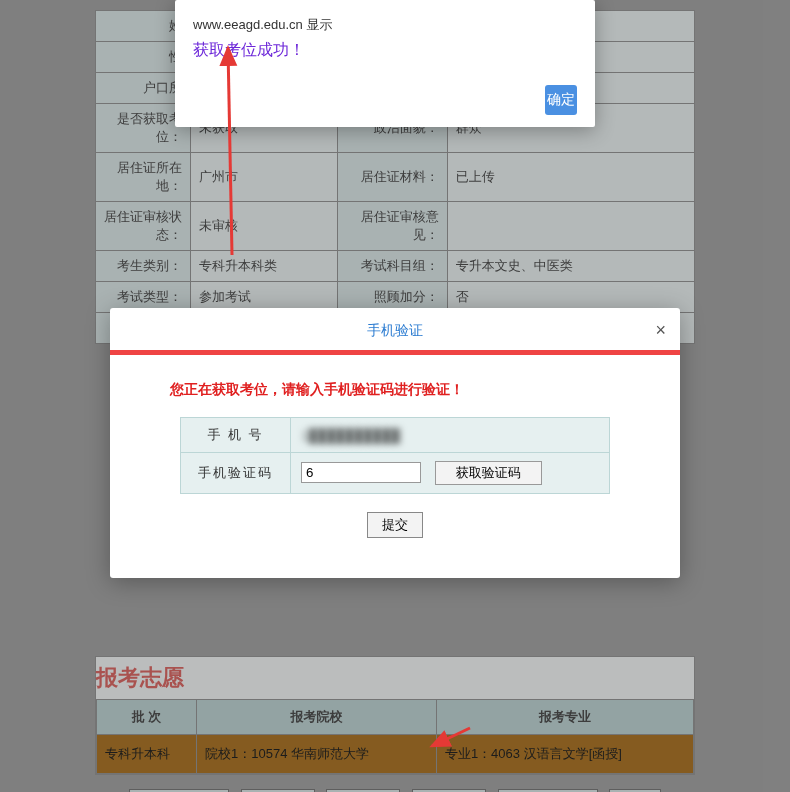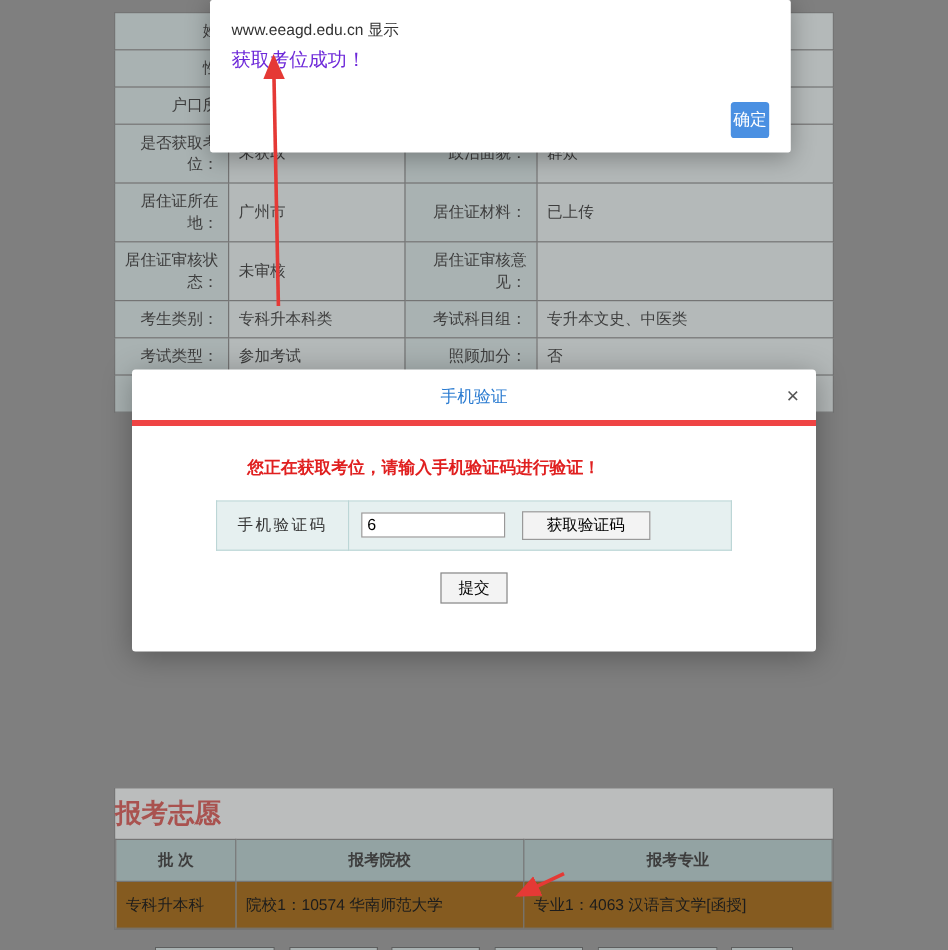--- a/index.html
+++ b/index.html
@@ -91,21 +91,21 @@
       padding: 3px 10px;
       margin: 2px 4px;
       font-size: 13px;
       color: #222;
     }
     
     .alert-box {
       position: absolute;
       left: 175px;
       top: 0;
-      width: 484px;
+      width: 420px;
       background: #fff;
       z-index: 30;
       box-shadow: 0 4px 20px rgba(0,0,0,0.3);
       padding: 16px 18px 12px 18px;
       border-radius: 2px;
     }
     .alert-domain {
       font-size: 13px;
       color: #333;
     }
@@ -149,21 +149,21 @@
       position: absolute;
       right: 14px;
       top: 12px;
       font-size: 18px;
       color: #555;
       cursor: pointer;
     }
     .verify-warn {
       color: #e02020;
       font-size: 14px;
-      margin: 26px 0 18px 96px;
+      margin: 26px 0 18px 60px;
       font-weight: bold;
     }
     .verify-table {
       margin: 0 auto;
       border-collapse: collapse;
       width: 430px;
     }
     .verify-table td {
       border: 1px solid #bcd6d6;
       background: #e6f0f0;
@@ -294,20 +294,26 @@
 </div>
 
 <div class="verify-modal">
   <div class="verify-header">
     <span class="verify-header-title">手机验证</span>
     <span class="verify-close">×</span>
   </div>
   <div class="verify-warn">您正在获取考位，请输入手机验证码进行验证！</div>
   <table class="verify-table">
     <tbody>
+        <tr>
+      <td class="lbl">手 机 号</td>
+      <td>
+        <span class="blur-text">1██████████</span>
+      </td>
+    </tr>
     <tr>
       <td class="lbl">手机验证码</td>
       <td>
         <input type="text" value="6" style="">
         <button class="get-code-btn">获取验证码</button>
       </td>
     </tr>
   </tbody>
     </table>
   <div class="submit-row">

